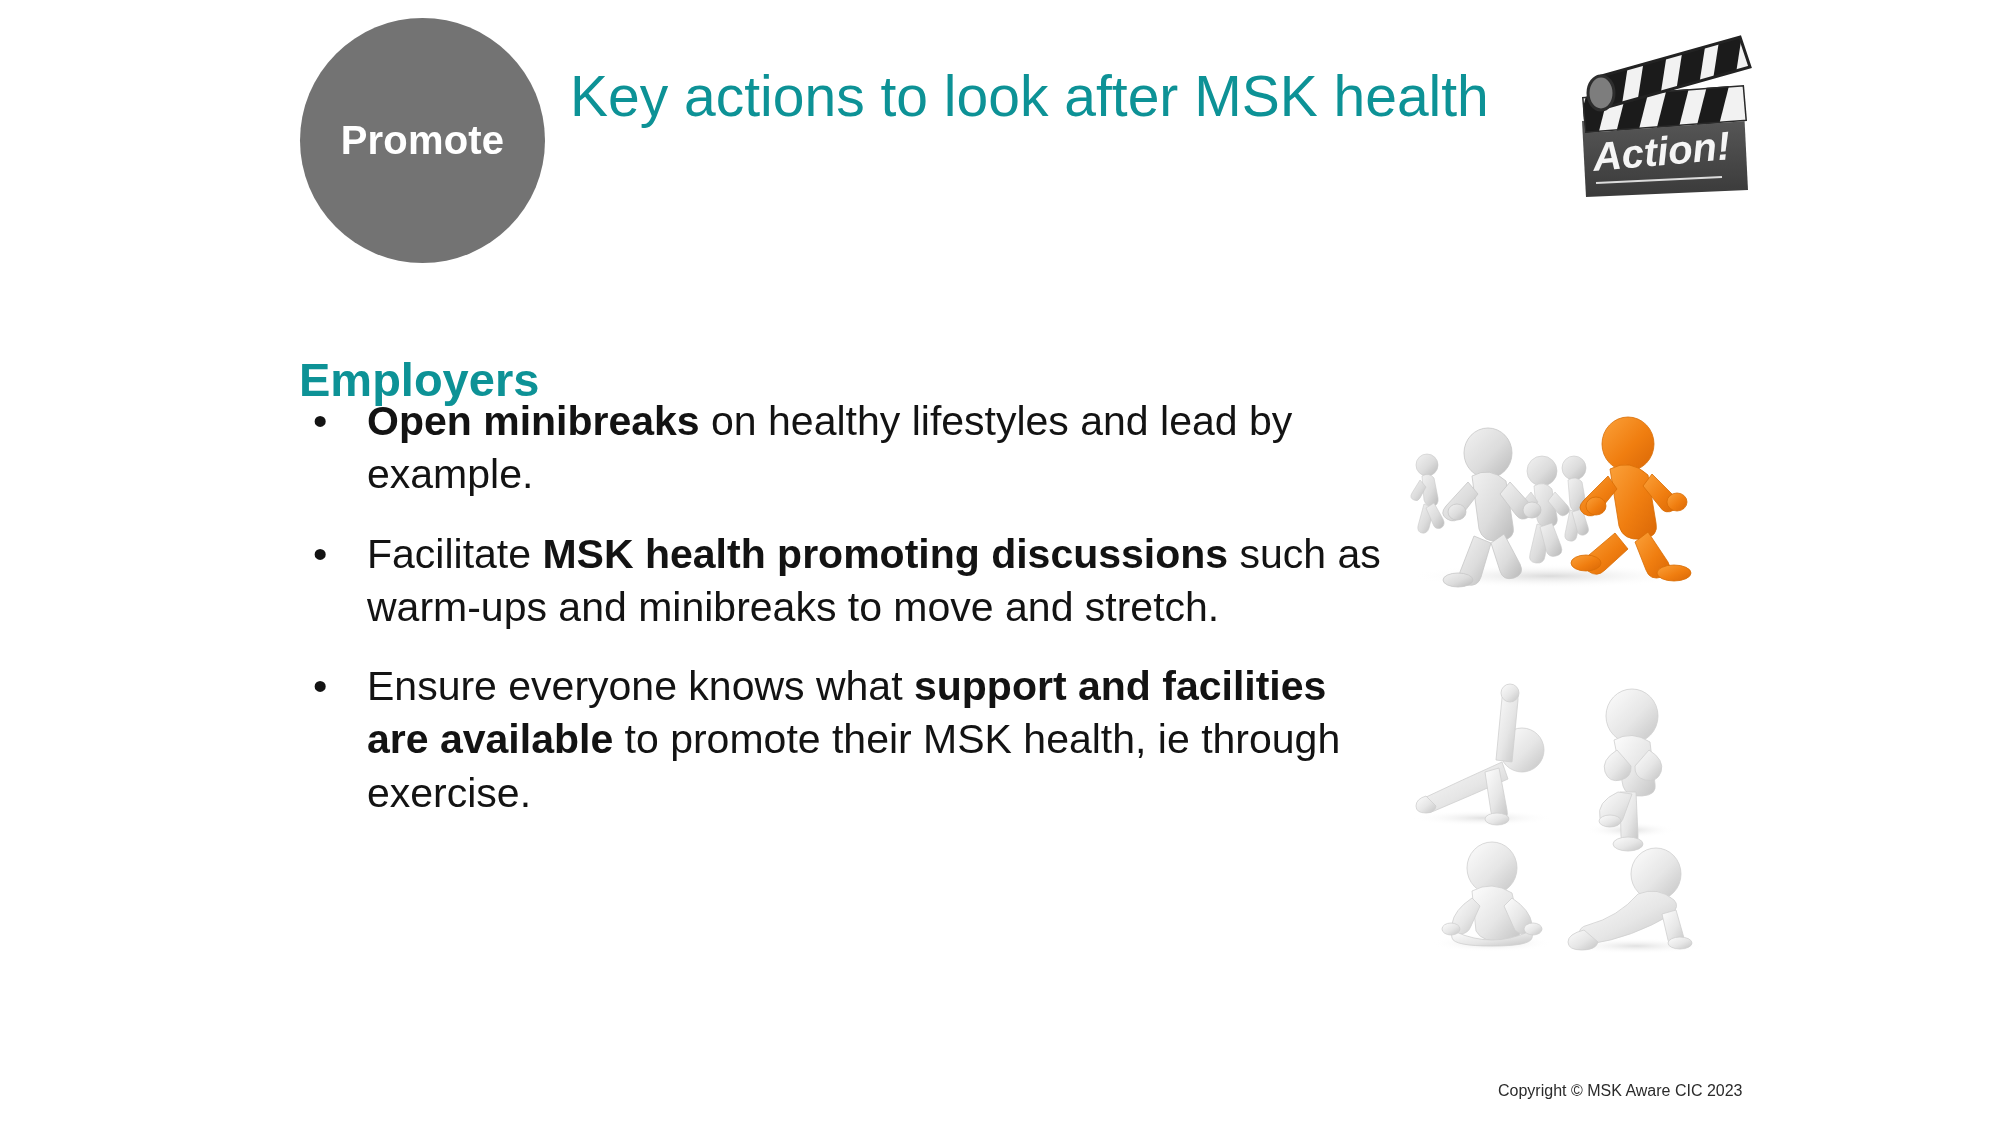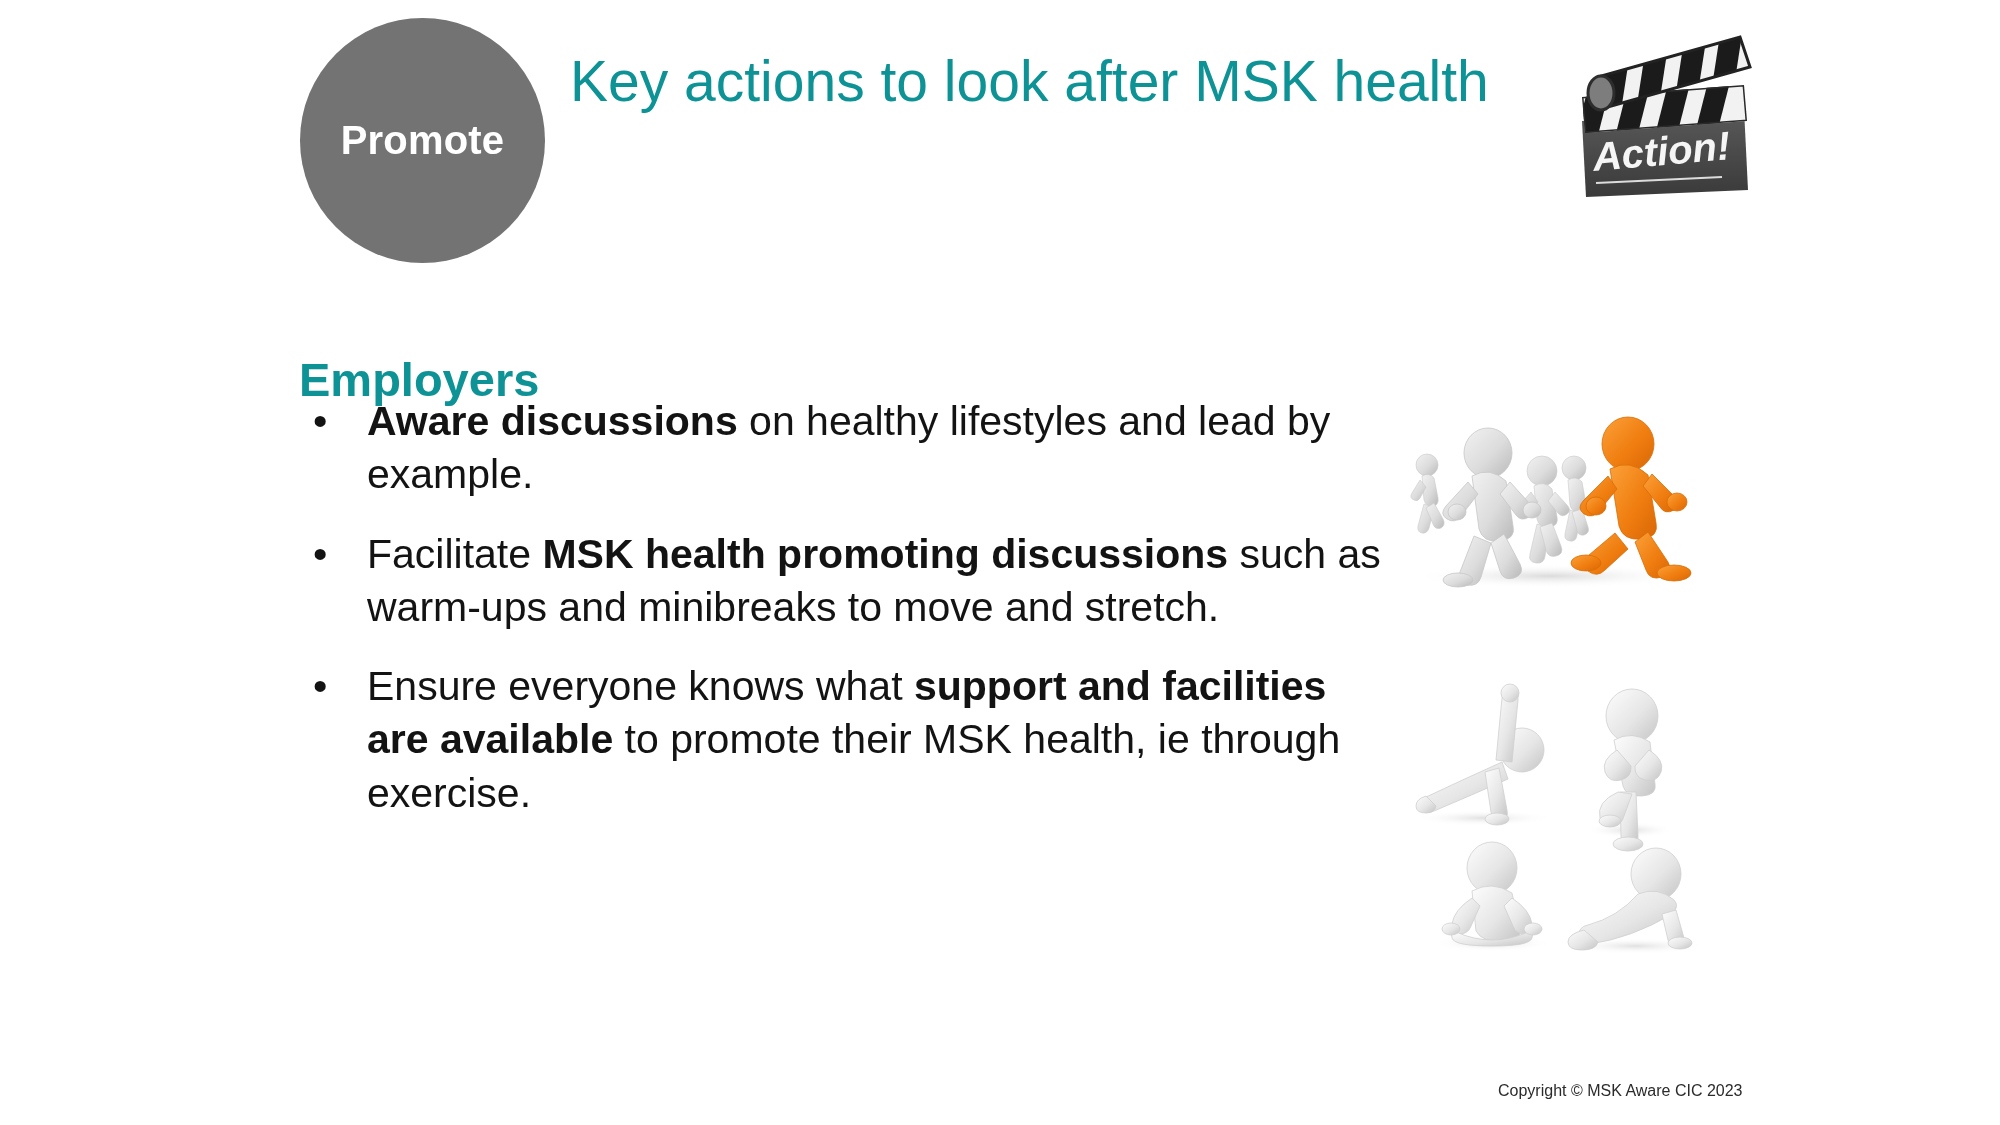--- a/index.html
+++ b/index.html
@@ -49,21 +49,21 @@
     position: absolute;
     left: 570px;
     top: 50px;
     width: 1010px;
     font-size: 57px;
     line-height: 1.12;
     color: #0D9296;
     font-weight: normal;
     font-family: "Liberation Sans", sans-serif;
   }
-  .slide-title .line { display: block; white-space: nowrap; }
+  .slide-title .line { display: block; white-space: nowrap; margin-top: 15px; }
 
   
   .clapper {
     position: absolute;
     left: 1572px;
     top: 25px;
     width: 190px;
     height: 175px;
   }
 
@@ -185,21 +185,21 @@
     <path d="M24 158 L150 152" stroke="#dcdcdc" stroke-width="2" fill="none"></path>
   </svg>
 </div>
 
 <h2 class="section-heading">Employers</h2>
 
 <div class="bullets">
 
   <div class="bullet">
     <span class="bullet-marker">•</span>
-    <span><b>Aware discussions</b><span> on healthy lifestyles and lead by example.</span></span>
+    <span><b>Open minibreaks</b><span> on healthy lifestyles and lead by example.</span></span>
   </div>
 
   <div class="bullet">
     <span class="bullet-marker">•</span>
     <span><span>Facilitate </span><b>MSK health promoting discussions</b><span> such as warm-ups and minibreaks to move and stretch.</span></span>
   </div>
 
   <div class="bullet">
     <span class="bullet-marker">•</span>
     <span><span>Ensure everyone knows what </span><b>support and facilities are available</b><span> to promote their MSK health, ie through exercise.</span></span>

